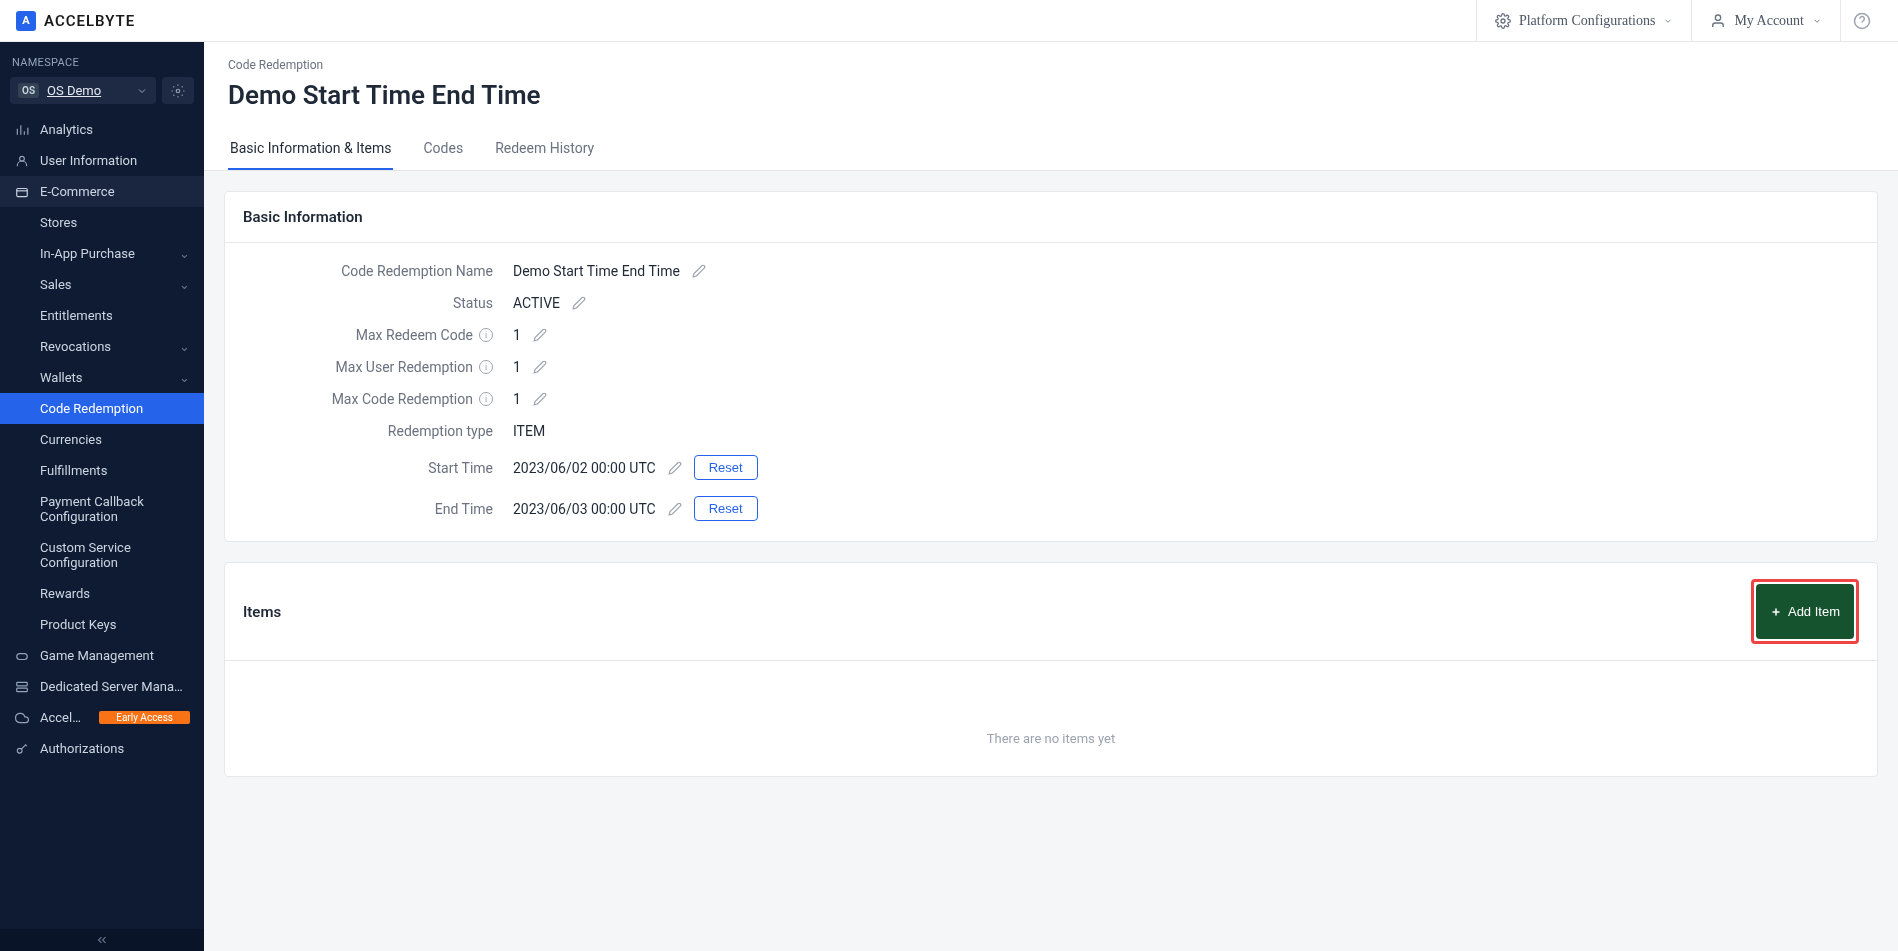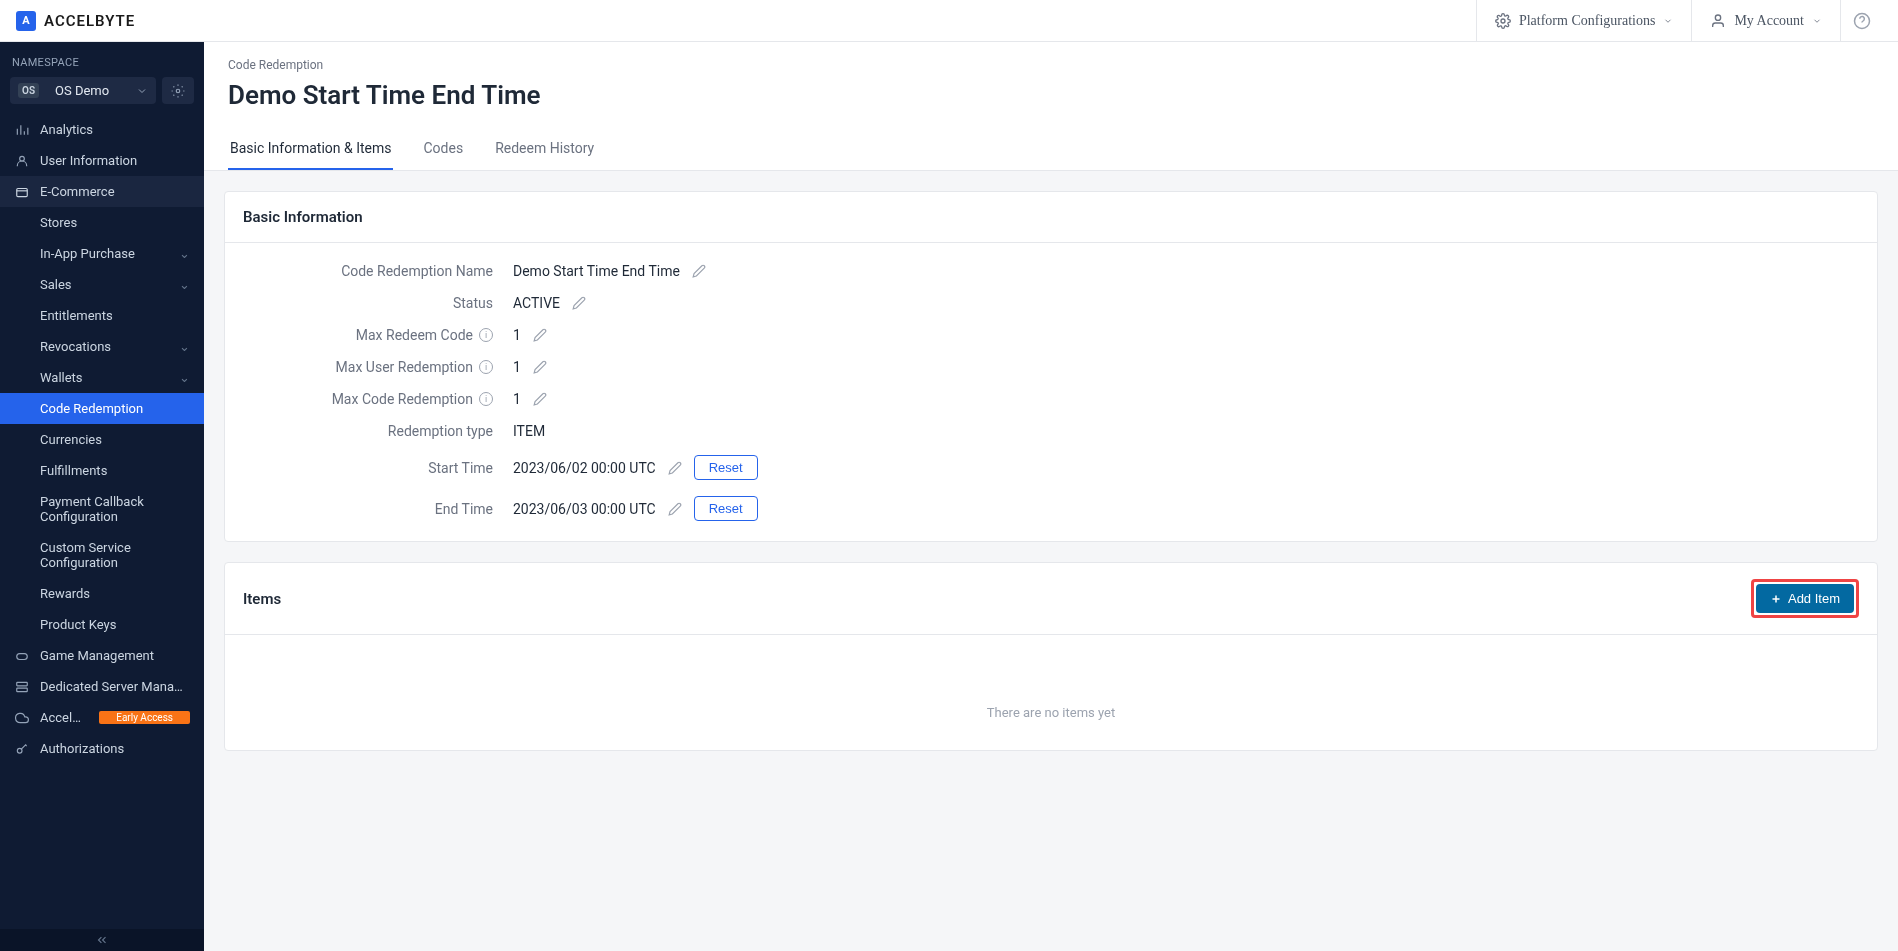--- a/index.html
+++ b/index.html
@@ -18,23 +18,23 @@
 .help-btn { width: 42px; display: flex; align-items: center; justify-content: center; border-left: 1px solid #e5e7eb; height: 100%; cursor: pointer; }
 
 
 .body { flex: 1; display: flex; overflow: hidden; }
 
 
 .sidebar { width: 204px; background: #0f1b33; color: #cbd5e1; display: flex; flex-direction: column; position: relative; }
 .sidebar-scroll { flex: 1; overflow-y: auto; }
 .ns-label { font-size: 11px; color: #94a3b8; padding: 14px 12px 8px; letter-spacing: .3px; }
 .ns-row { display: flex; gap: 6px; padding: 0 10px 10px; }
-.ns-select { flex: 1; background: #1e2a44; border-radius: 4px; display: flex; align-items: center; padding: 6px 8px; gap: 16px; cursor: pointer; }
+.ns-select { flex: 1; background: #1e2a44; border-radius: 4px; display: flex; align-items: center; padding: 6px 8px; gap: 8px; cursor: pointer; }
 .ns-badge { background: #334155; color: #cbd5e1; font-size: 10px; font-weight: 600; padding: 2px 4px; border-radius: 3px; }
-.ns-name { flex: 1; font-size: 13px; color: #e2e8f0; }
+.ns-name { flex: 1; font-size: 13px; color: #e2e8f0; text-decoration: underline; }
 .ns-gear { width: 32px; background: #1e2a44; border-radius: 4px; display: flex; align-items: center; justify-content: center; cursor: pointer; }
 
 .nav-item { display: flex; align-items: center; gap: 10px; padding: 8px 14px; font-size: 13px; color: #cbd5e1; cursor: pointer; }
 .nav-item.group { background: #1a2640; }
 .nav-icon { width: 16px; display: flex; align-items: center; justify-content: center; }
 .nav-sub { padding-left: 40px; font-size: 13px; color: #cbd5e1; padding-top: 8px; padding-bottom: 8px; cursor: pointer; display: flex; align-items: center; justify-content: space-between; padding-right: 14px; }
 .nav-sub.active { background: #2563eb; color: #fff; }
 .nav-caret { color: #64748b; }
 .early-badge { background: #f97316; color: #fff; font-size: 10px; padding: 1px 17px; border-radius: 2px; margin-left: 4px; }
 .nav-label { flex: 1; white-space: nowrap; overflow: hidden; text-overflow: ellipsis; }
@@ -54,21 +54,21 @@
 .panel-header { padding: 16px 18px; border-bottom: 1px solid #e5e7eb; font-weight: 600; font-size: 15px; color: #1f2937; display: flex; align-items: center; justify-content: space-between; }
 .panel-body { padding: 20px 18px; }
 
 .info-row { display: flex; align-items: center; margin-bottom: 16px; }
 .info-label { width: 270px; text-align: right; color: #6b7280; font-size: 14px; padding-right: 20px; display: flex; align-items: center; justify-content: flex-end; gap: 6px; }
 .info-value { display: flex; align-items: center; gap: 12px; color: #1f2937; font-size: 14px; }
 .edit-icon { color: #9ca3af; cursor: pointer; }
 .info-icon-sm { width: 14px; height: 14px; border: 1px solid #9ca3af; border-radius: 50%; display: inline-flex; align-items: center; justify-content: center; font-size: 9px; color: #9ca3af; }
 
 .btn-outline { border: 1px solid #2563eb; color: #2563eb; background: #fff; padding: 4px 14px; border-radius: 4px; font-size: 13px; cursor: pointer; }
-.btn-primary { background: #0369a1; color: #fff; border: none; padding: 7px 14px; border-radius: 4px; font-size: 13px; cursor: pointer; display: inline-flex; align-items: center; gap: 6px; }
+.btn-primary { background: #14532d; color: #fff; border: none; padding: 20px 14px; border-radius: 4px; font-size: 13px; cursor: pointer; display: inline-flex; align-items: center; gap: 6px; }
 .add-item-highlight { border: 3px solid #ef4444; border-radius: 4px; padding: 2px; }
 
 .empty-text { text-align: center; color: #9ca3af; font-size: 13px; padding: 50px 0 10px; }
 
 
 svg { display: block; }
 </style>
 </head>
 <body>
 

